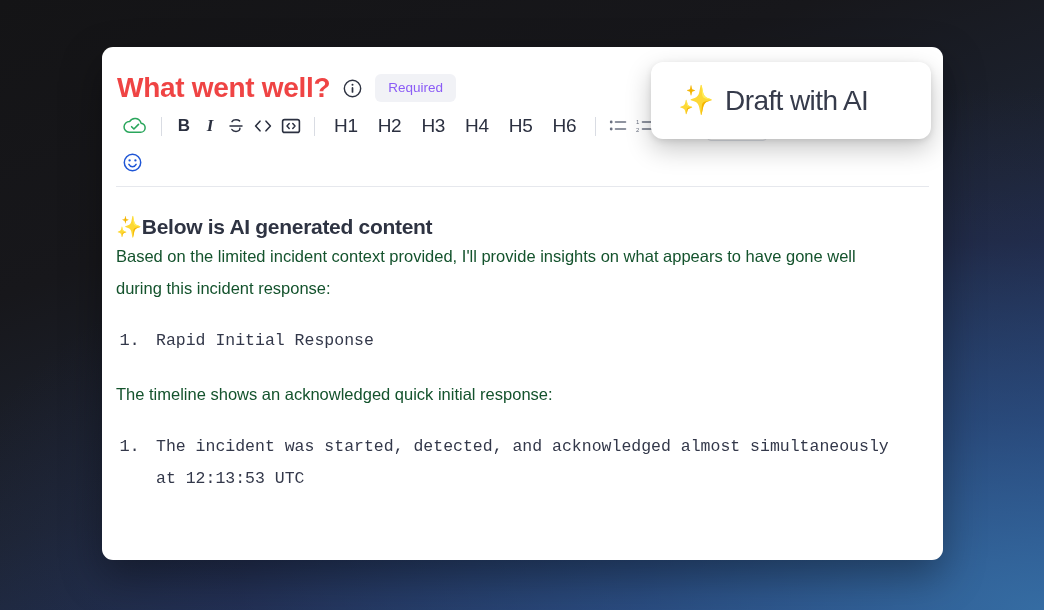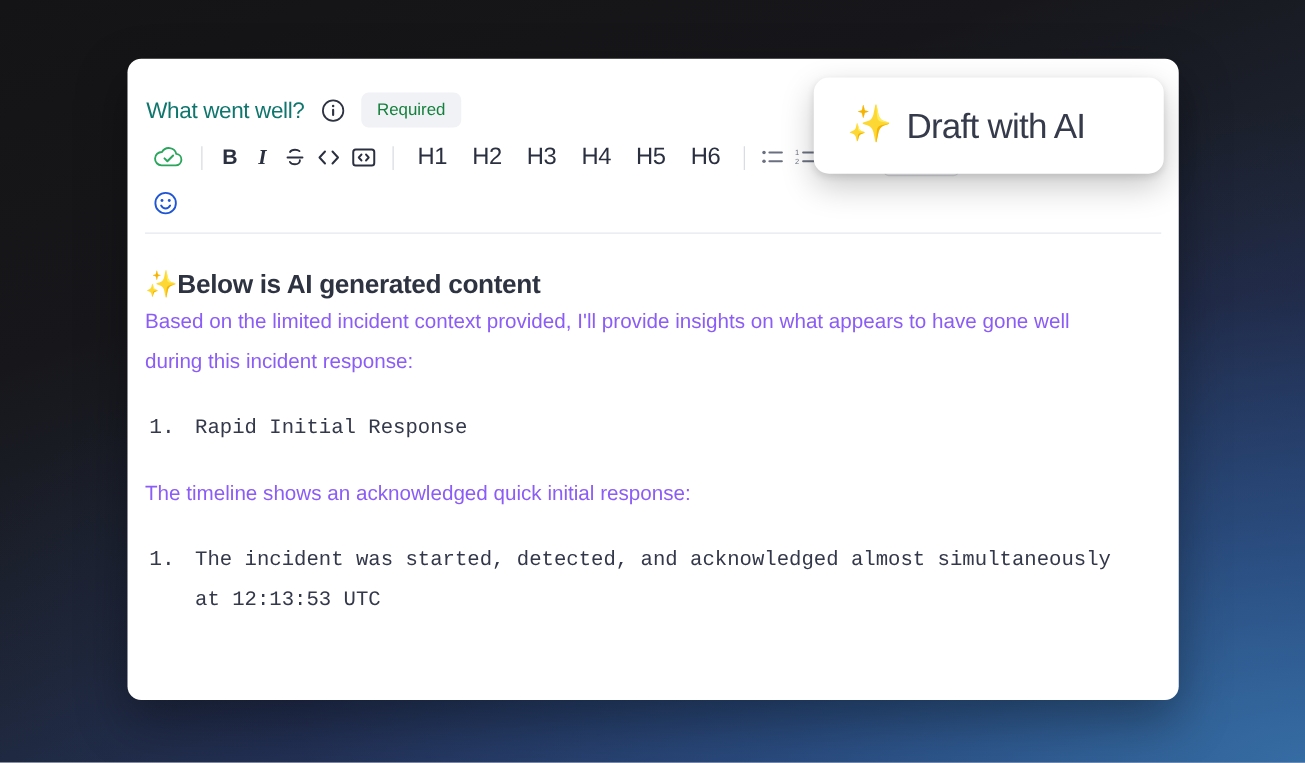--- a/index.html
+++ b/index.html
@@ -30,34 +30,34 @@
 
   
   .card-header {
     display:flex;
     align-items:center;
     gap:13px;
     padding:24px 0 0 15px;
     height:58px;
   }
   .field-title {
-    font-size:18px;
-    font-weight:normal;
-    color:#0f766e;
+    font-size:28px;
+    font-weight:bold;
+    color:#ef4444;
     letter-spacing:-0.3px;
     white-space:nowrap;
   }
   .info-icon {
     width:19px; height:19px;
     display:block;
     flex:none;
   }
   .required-badge {
     background:#f1f2f6;
-    color:#15803d;
+    color:#8b5cf6;
     font-size:13.5px;
     padding:7px 13px 8px;
     border-radius:6px;
     white-space:nowrap;
     line-height:1;
   }
 
   
   .toolbar {
     display:flex;
@@ -121,21 +121,21 @@
     font-size:21px;
     font-weight:bold;
     color:#2e3342;
     letter-spacing:-0.3px;
     margin-bottom:1px;
   }
   .sparkle { color:#f5b820; font-weight:normal; }
   .doc-p {
     font-size:16.5px;
     line-height:32px;
-    color:#8b5cf6;
+    color:#14532d;
     max-width:775px;
   }
   .doc-gap { height:21px; }
   ol.doc-ol {
     margin:0 0 0 18px;
     padding-left:16px;
     max-width:760px;
   }
   ol.doc-ol li {
     font-size:16.5px;

